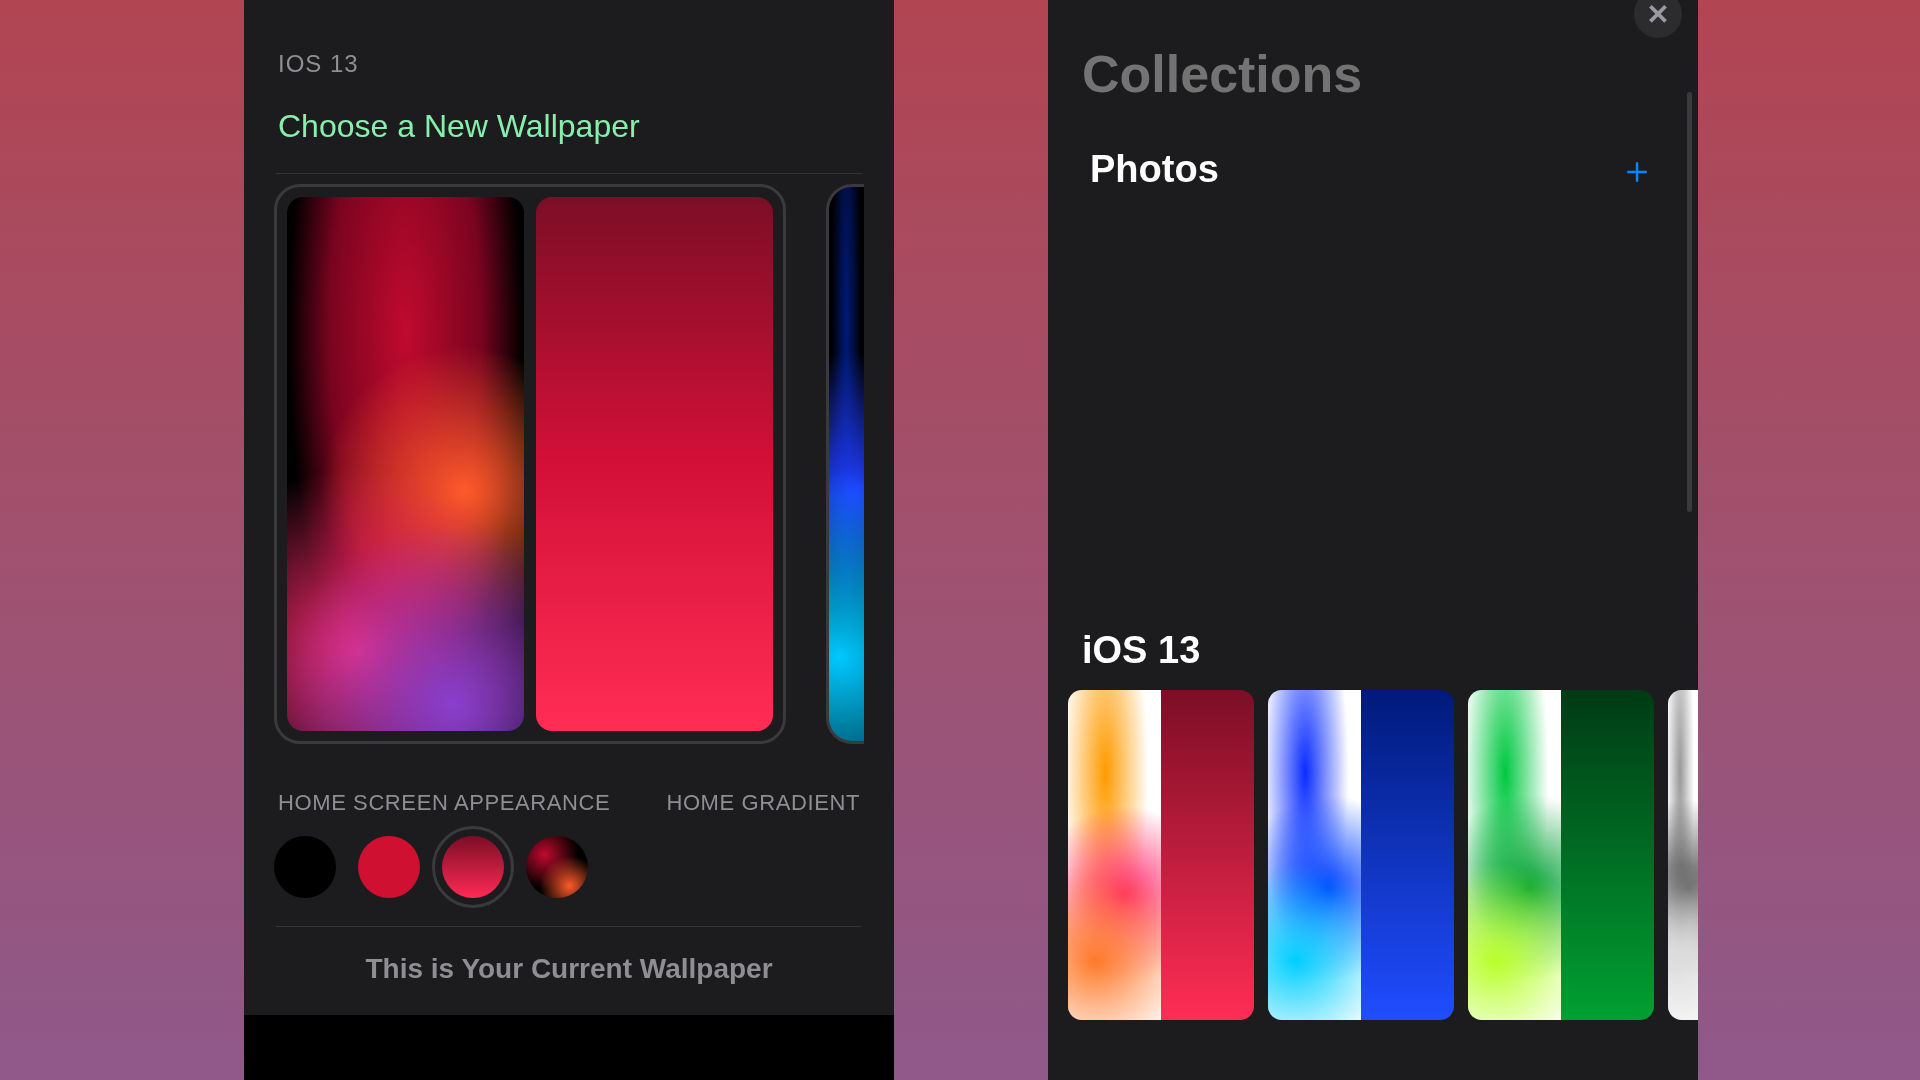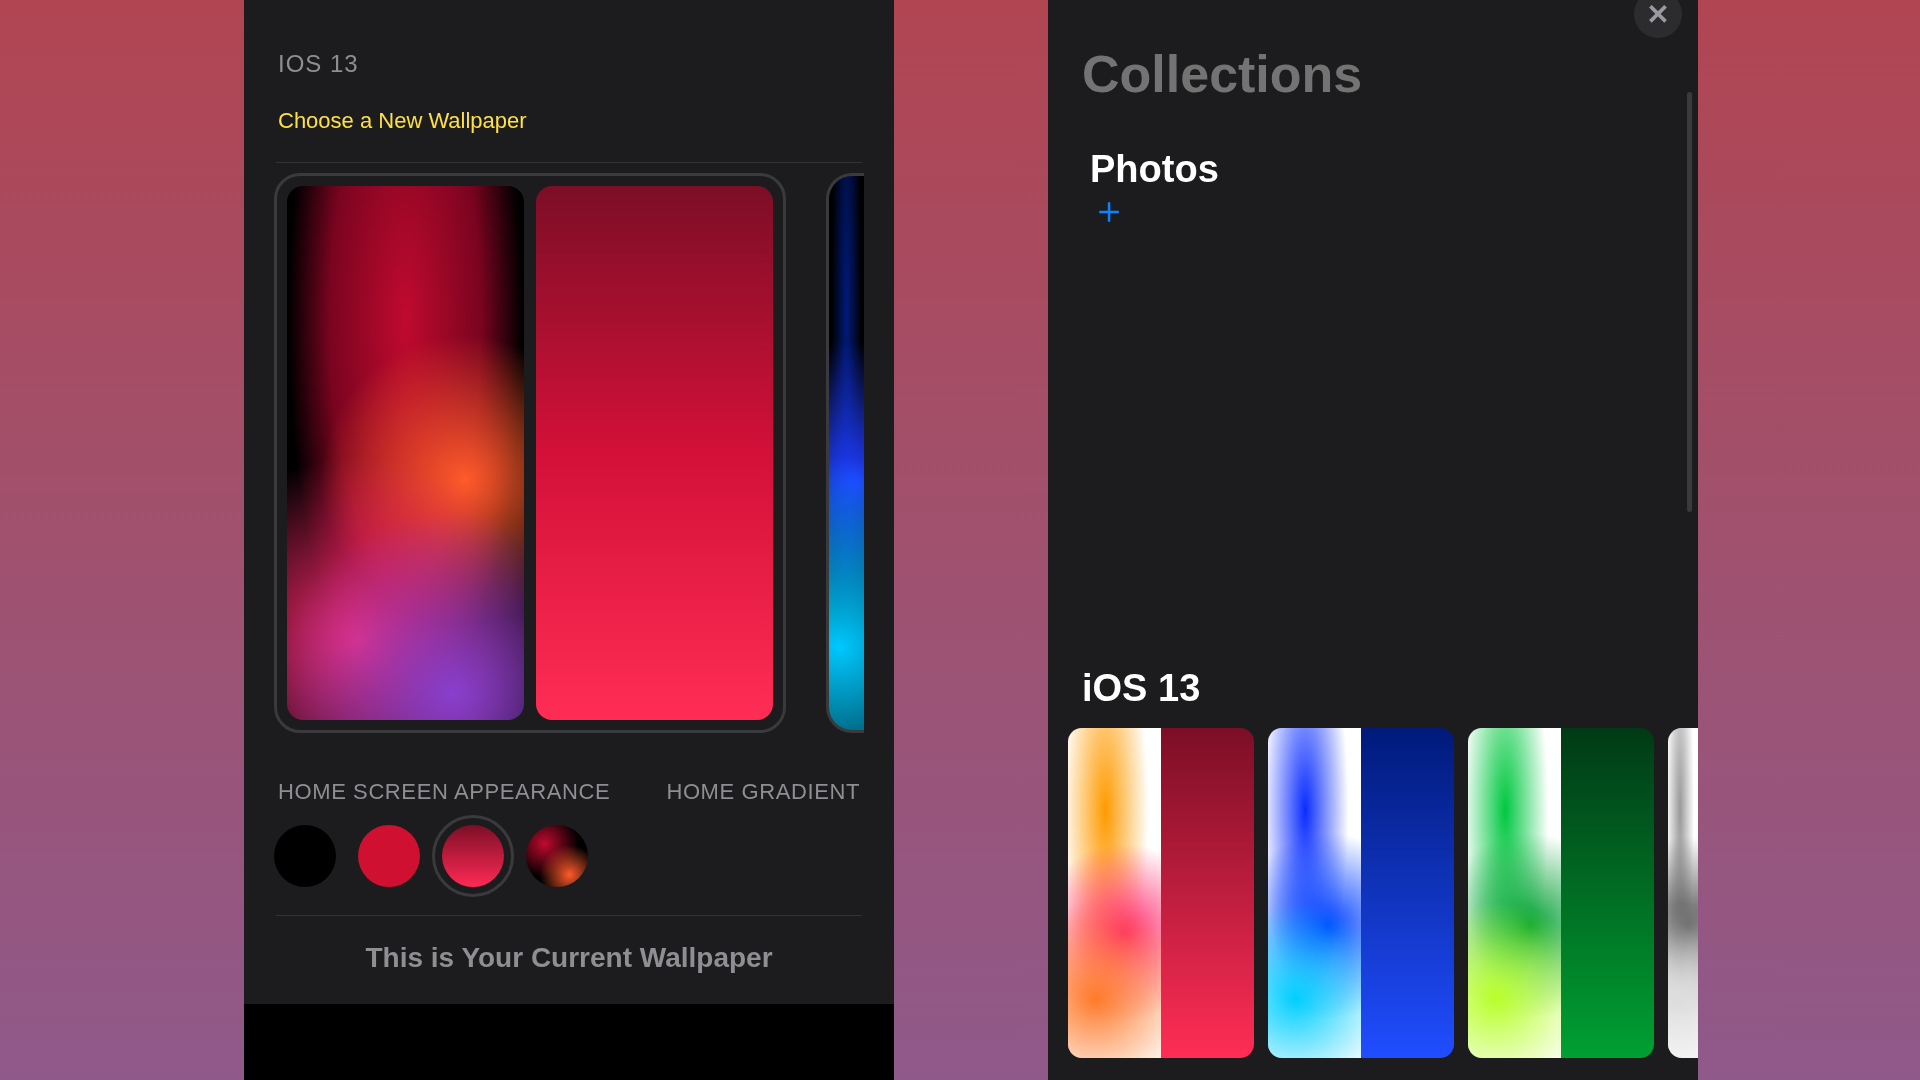--- a/index.html
+++ b/index.html
@@ -20,21 +20,21 @@
   .phone-right { left: 1048px; width: 650px; }
 
   
   .panel { background: #1c1c1e; }
   .sep { height: 1px; background: #333; margin: 0 32px; }
 
   
   .l-header-strip { height: 14px; background: #1c1c1e; }
   .l-cap { color: #8e8e93; font-size: 24px; letter-spacing: 1px; padding: 36px 34px 10px; }
   .l-choose {
-    color: #fde047; font-size: 22px; font-weight: 400;
+    color: #86efac; font-size: 32px; font-weight: 400;
     padding: 20px 34px 28px;
   }
 
   .l-pair-wrap { padding: 10px 30px 22px; display: flex; }
   .pair-frame {
     width: 532px; height: 560px;
     border: 3px solid #3a3a3c; border-radius: 26px;
     display: flex; gap: 12px; padding: 10px;
   }
   .pair-half { flex: 1; border-radius: 16px; overflow: hidden; position: relative; }
@@ -95,23 +95,22 @@
   .r-body { background: #1c1c1e; height: 100%; position: relative; }
   .r-close {
     position: absolute; top: -10px; right: 16px;
     width: 48px; height: 48px; border-radius: 50%;
     background: #2c2c2e; color: #9a9aa0;
     display: flex; align-items: center; justify-content: center;
     font-size: 28px; font-weight: 600;
   }
   .r-title { font-size: 52px; font-weight: 700; color: #737373; padding: 44px 34px 14px; }
   .r-row {
-    display: flex; justify-content: space-between; 
+    display: flex; justify-content: space-between; align-items: center;
     padding: 30px 42px 10px;
-    flex-direction: column;
   }
   .r-row-name { color: #fff; font-size: 38px; font-weight: 700; }
   .r-plus { color: #0a84ff; font-size: 38px; font-weight: 300; line-height: 1; }
   .r-spacer { height: 420px; }
 
   .r-scroll-ind {
     position: absolute; top: 92px; right: 6px; width: 5px; height: 420px;
     background: #3a3a3c; border-radius: 3px;
   }
 

